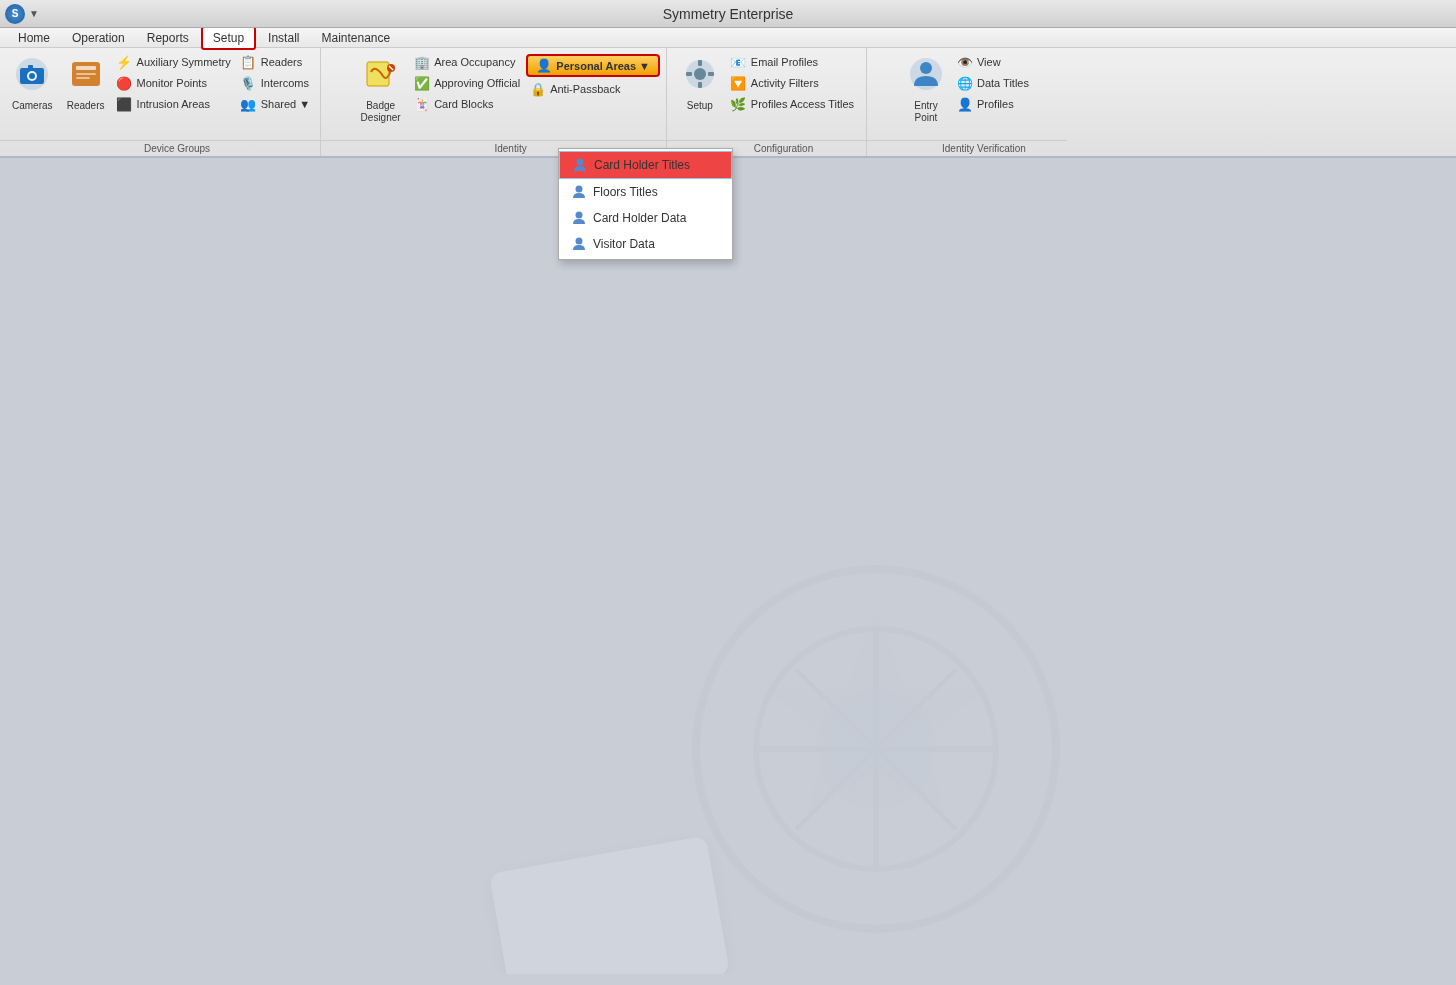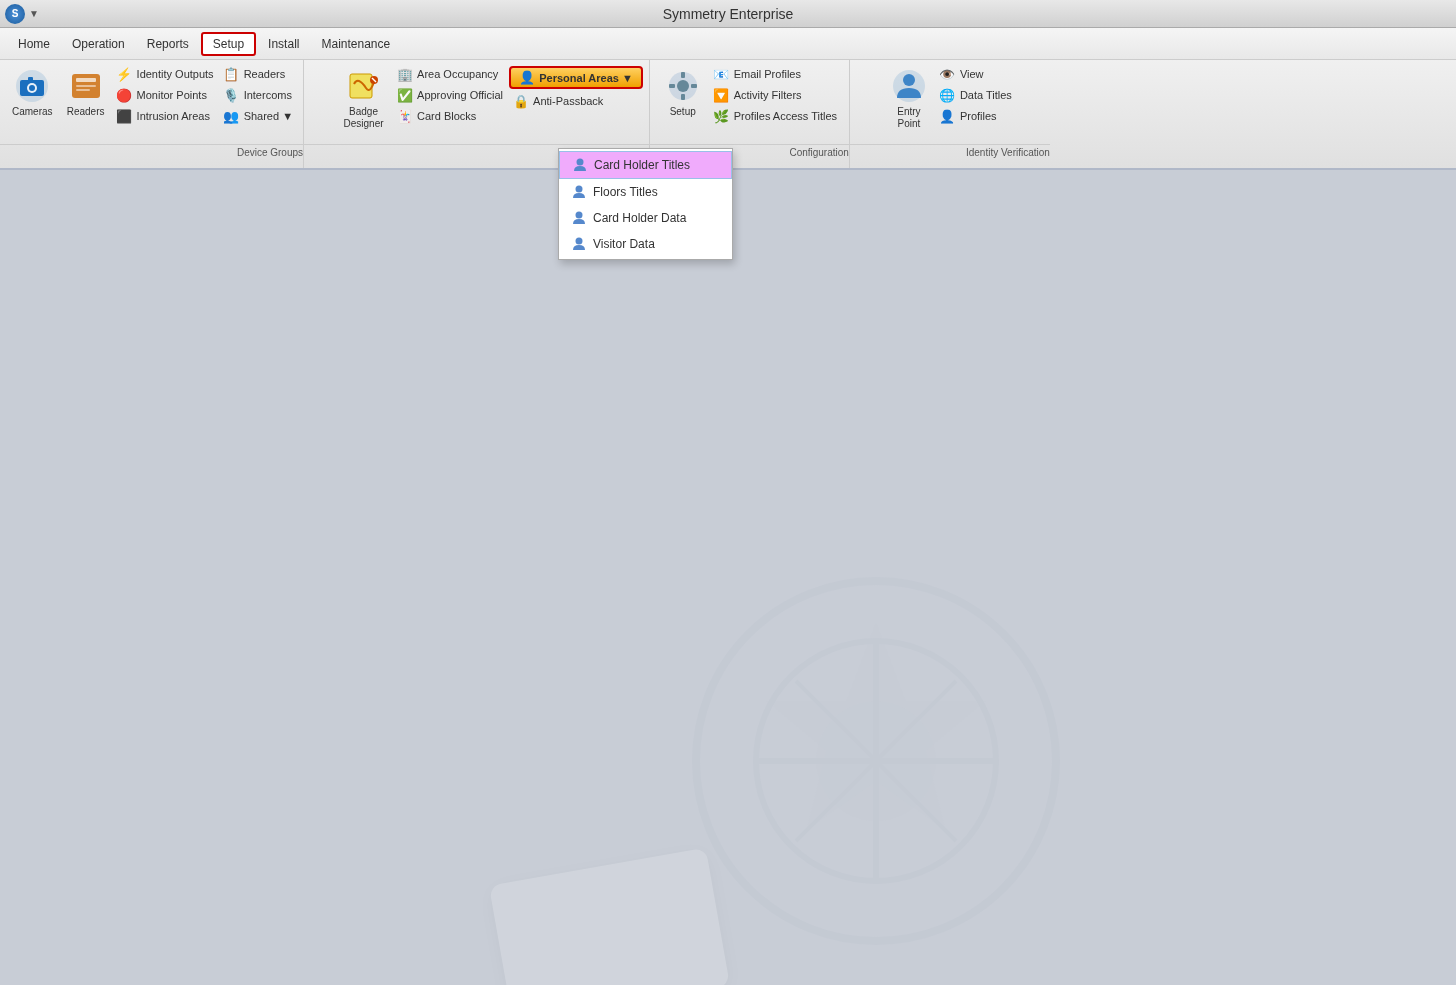--- a/index.html
+++ b/index.html
@@ -47,21 +47,21 @@
       font-weight: bold;
     }
     .qa-arrow {
       font-size: 10px;
       color: #555;
     }
 
     
     .menu-bar {
       background: linear-gradient(to bottom, #f5f5f5, #e8e8e8);
-      height: 32px;
+      height: 20px;
       display: flex;
       align-items: center;
       padding: 0 8px;
       border-bottom: 1px solid #ccc;
       gap: 2px;
     }
     .menu-item {
       padding: 3px 10px;
       cursor: pointer;
       font-size: 12px;
@@ -89,23 +89,23 @@
       flex-direction: column;
       align-items: center;
       border-right: 1px solid #ccc;
       padding: 4px 6px 2px;
       min-width: 60px;
       position: relative;
     }
     .ribbon-group-label {
       font-size: 10px;
       color: #555;
-      text-align: right;
+      text-align: center;
       position: absolute;
-      bottom: 10px;
+      bottom: 2px;
       width: 100%;
       border-top: 1px solid #ccc;
       padding-top: 2px;
       padding-left: 34px;
     }
     .ribbon-items {
       display: flex;
       align-items: flex-start;
       gap: 2px;
       flex: 1;
@@ -116,21 +116,21 @@
     .rb-large {
       display: flex;
       flex-direction: column;
       align-items: center;
       justify-content: space-between;
       cursor: pointer;
       padding: 4px 6px;
       border-radius: 4px;
       min-width: 50px;
       text-align: center;
-      gap: 2px;
+      gap: 8px;
     }
     .rb-large .rb-icon {
       width: 36px;
       height: 36px;
       display: flex;
       align-items: center;
       justify-content: center;
       font-size: 24px;
     }
     .rb-large .rb-label {
@@ -200,21 +200,21 @@
     .dropdown-item {
       display: flex;
       align-items: center;
       gap: 6px;
       padding: 5px 12px;
       cursor: pointer;
       font-size: 12px;
       color: #333;
     }
     .dropdown-item.selected {
-      background: #f0abfc;
+      background: #ef4444;
       border: 1px solid #99c0e8;
     }
     .dropdown-item .di-icon {
       width: 16px;
       height: 16px;
       display: flex;
       align-items: center;
       justify-content: center;
       font-size: 13px;
     }
@@ -308,21 +308,21 @@
             <rect x="8" y="17" width="20" height="2" rx="1" fill="white" opacity="0.5"></rect>
             <rect x="8" y="21" width="14" height="2" rx="1" fill="white" opacity="0.5"></rect>
           </svg>
         </div>
         <div class="rb-label">Readers</div>
       </div>
 
       <div class="ribbon-col">
         <div class="rb-small">
           <div class="rb-icon-sm icon-red">⚡</div>
-          <span class="rb-label-sm">Identity Outputs</span>
+          <span class="rb-label-sm">Auxiliary Symmetry</span>
         </div>
         <div class="rb-small">
           <div class="rb-icon-sm icon-red">🔴</div>
           <span class="rb-label-sm">Monitor Points</span>
         </div>
         <div class="rb-small">
           <div class="rb-icon-sm">⬛</div>
           <span class="rb-label-sm">Intrusion Areas</span>
         </div>
       </div>

